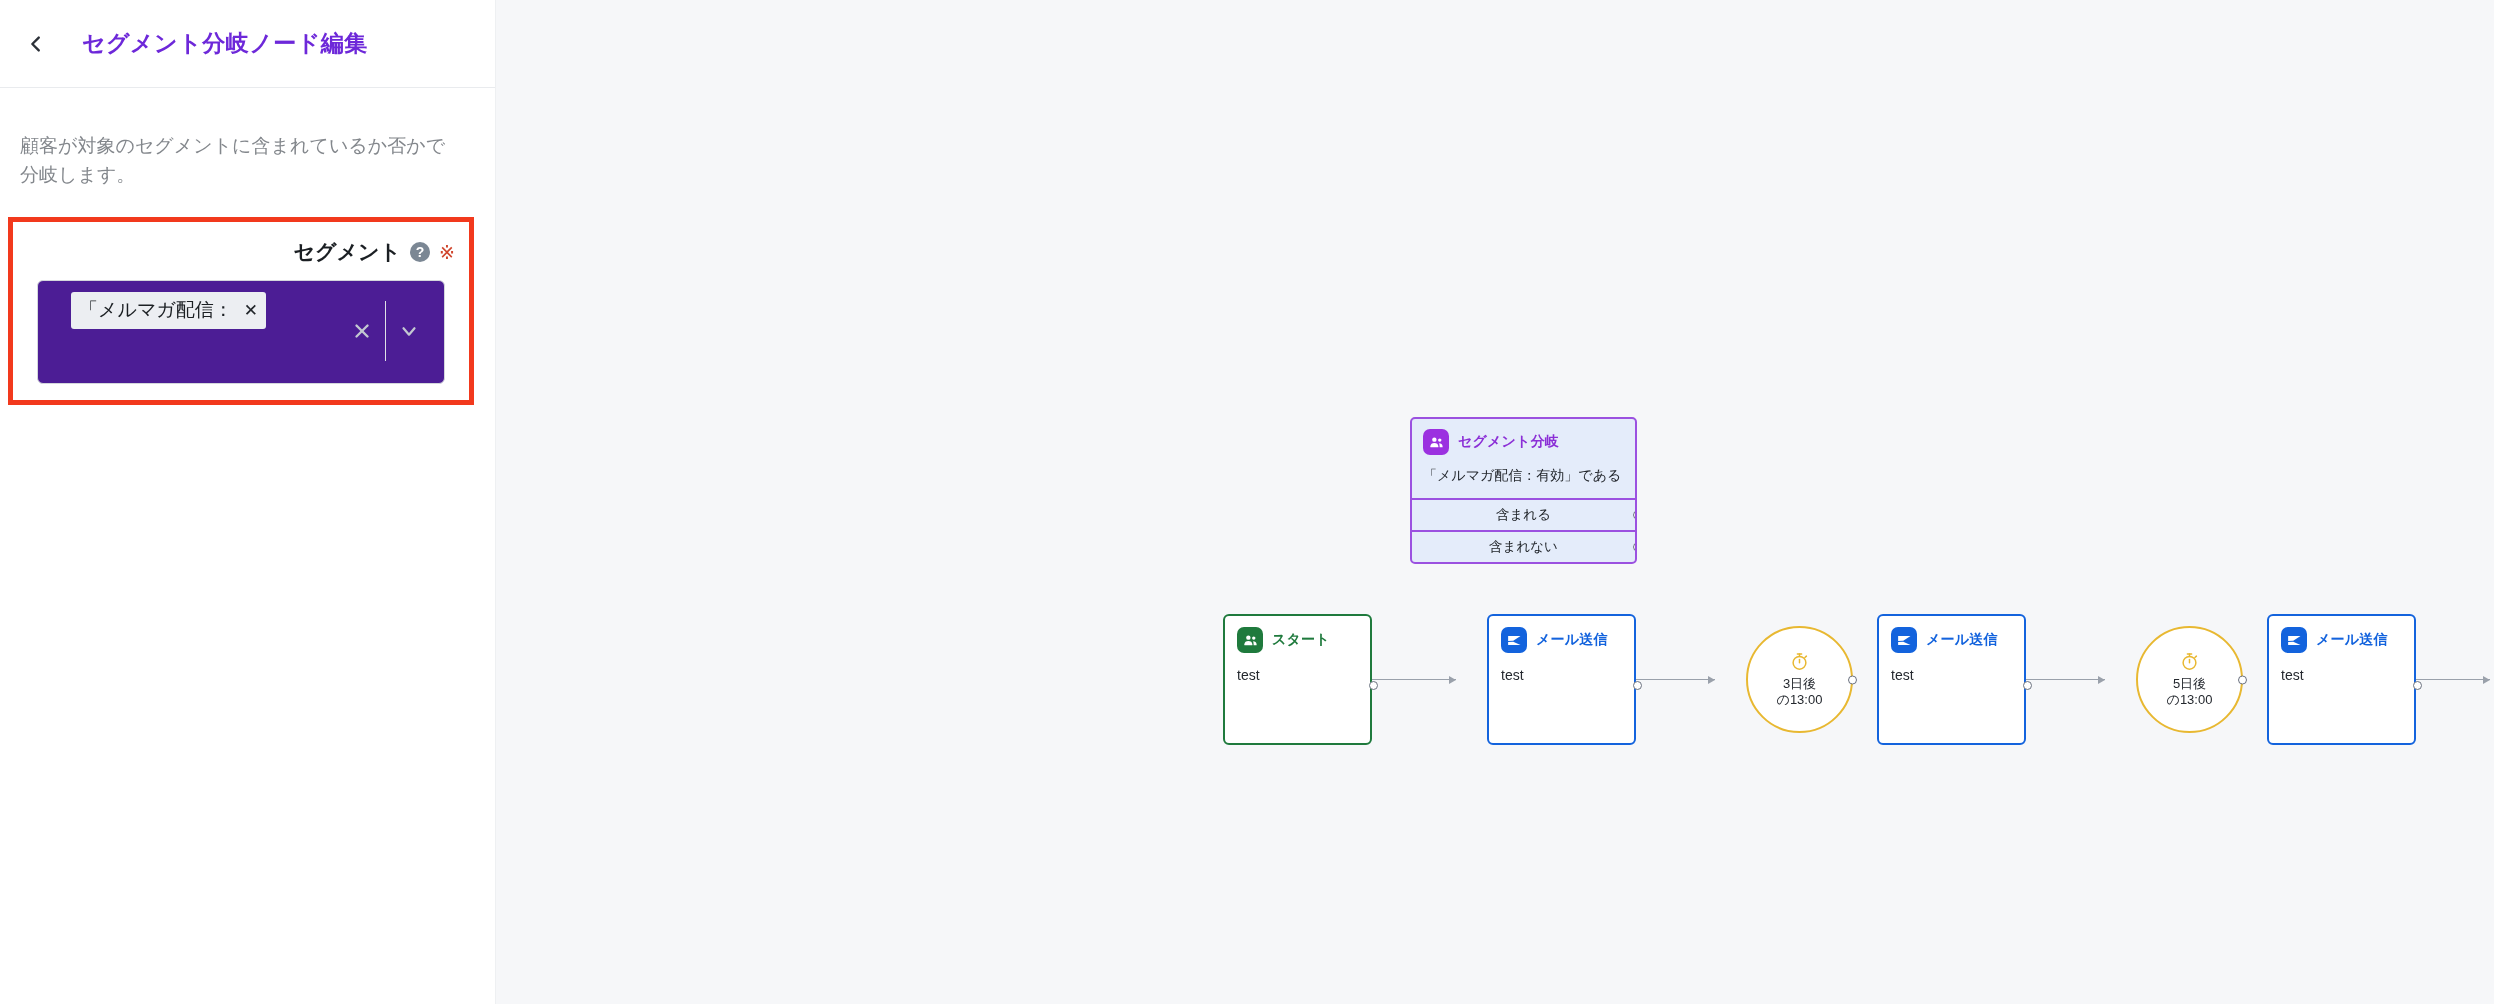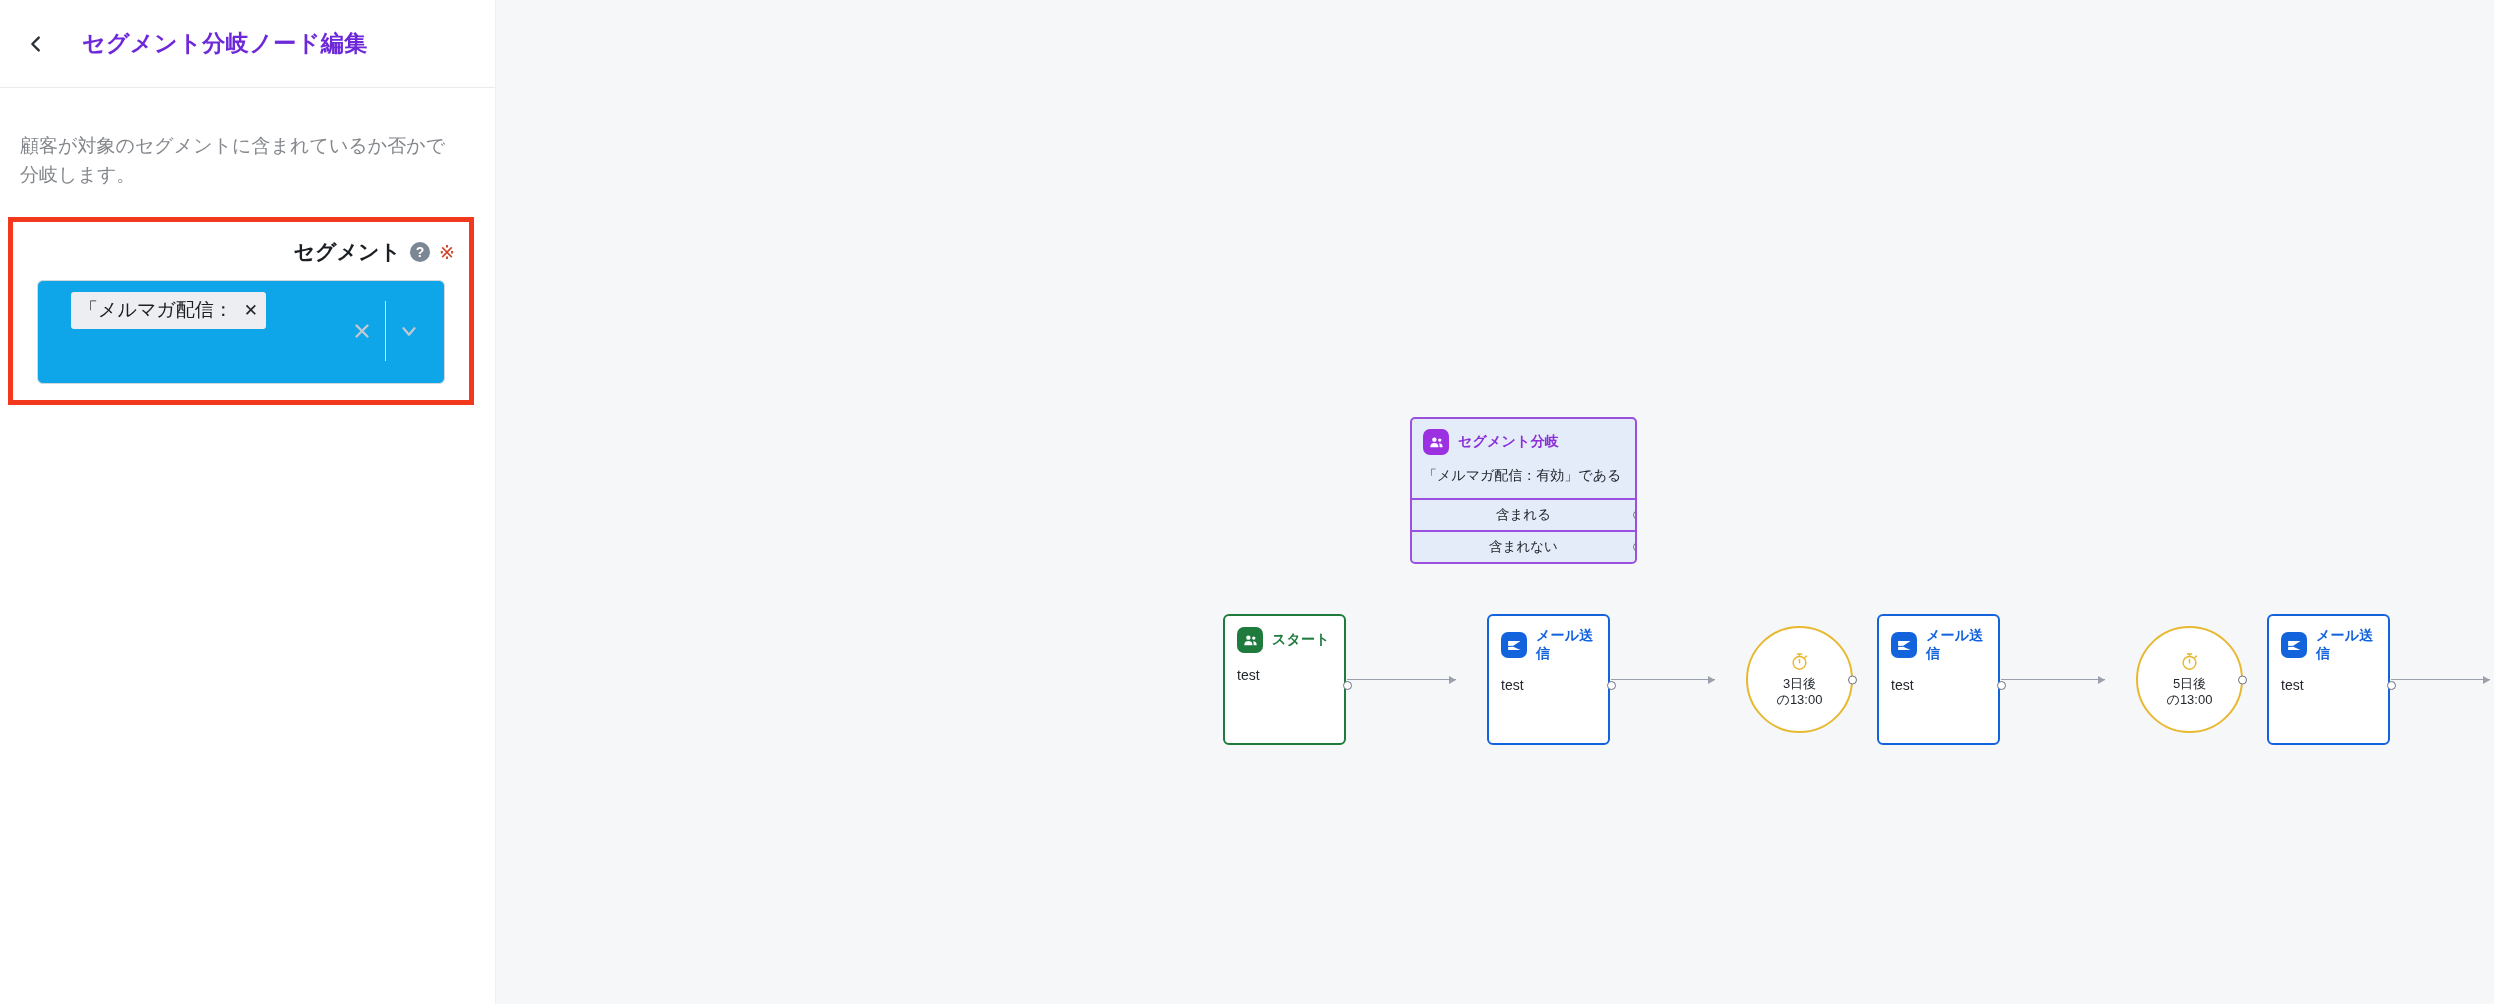--- a/index.html
+++ b/index.html
@@ -104,21 +104,21 @@
   .req-mark {
     color: #d0452c;
     font-size: 19px;
     line-height: 1;
   }
 
   .select-box {
     position: relative;
     border: 1px solid #d4d7dc;
     border-radius: 6px;
-    background: #0ea5e9;
+    background: #4c1d95;
     height: 104px;
     margin: 0 10px;
     box-sizing: border-box;
     display: flex;
     align-items: flex-start;
     cursor: text;
   }
   .chip-area {
     flex: 1;
     padding: 11px 0 0 33px;
@@ -266,21 +266,21 @@
   }
   .branch-row .port {
     right: -6.5px;
     top: 50%;
     transform: translateY(-50%);
   }
 
   
   .flow-node {
     top: 614px;
-    width: 123px;
+    width: 149px;
     height: 131px;
     border-radius: 6px;
     background: #ffffff;
     padding: 11px 12px;
   }
   .node-green { left: 699px; border: 2px solid #1f7a3d; }
   .node-mail1 { left: 963px; border: 2px solid #1363dd; }
   .node-mail2 { left: 1353px; border: 2px solid #1363dd; }
   .node-mail3 { left: 1743px; border: 2px solid #1363dd; }
   .flow-node .node-sub { margin-top: 14px; font-size: 14px; }

